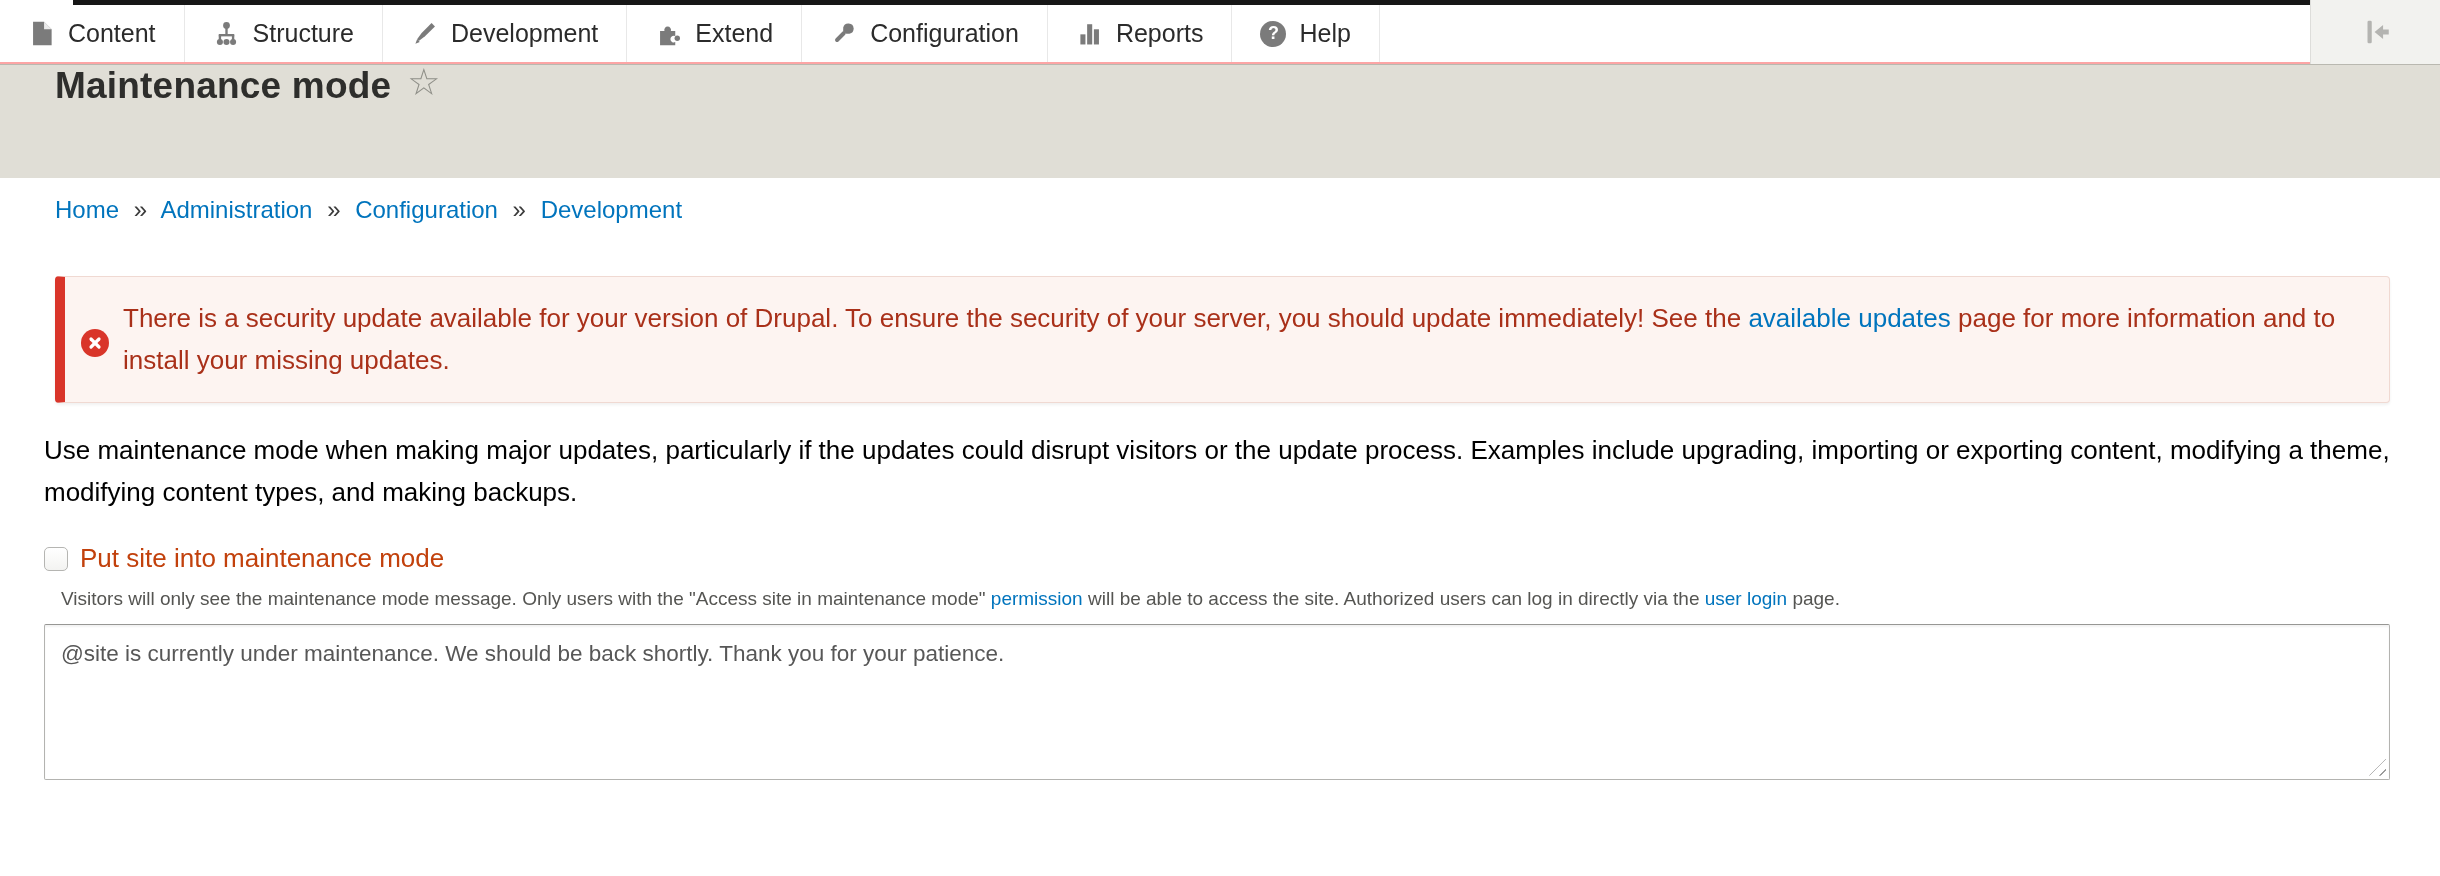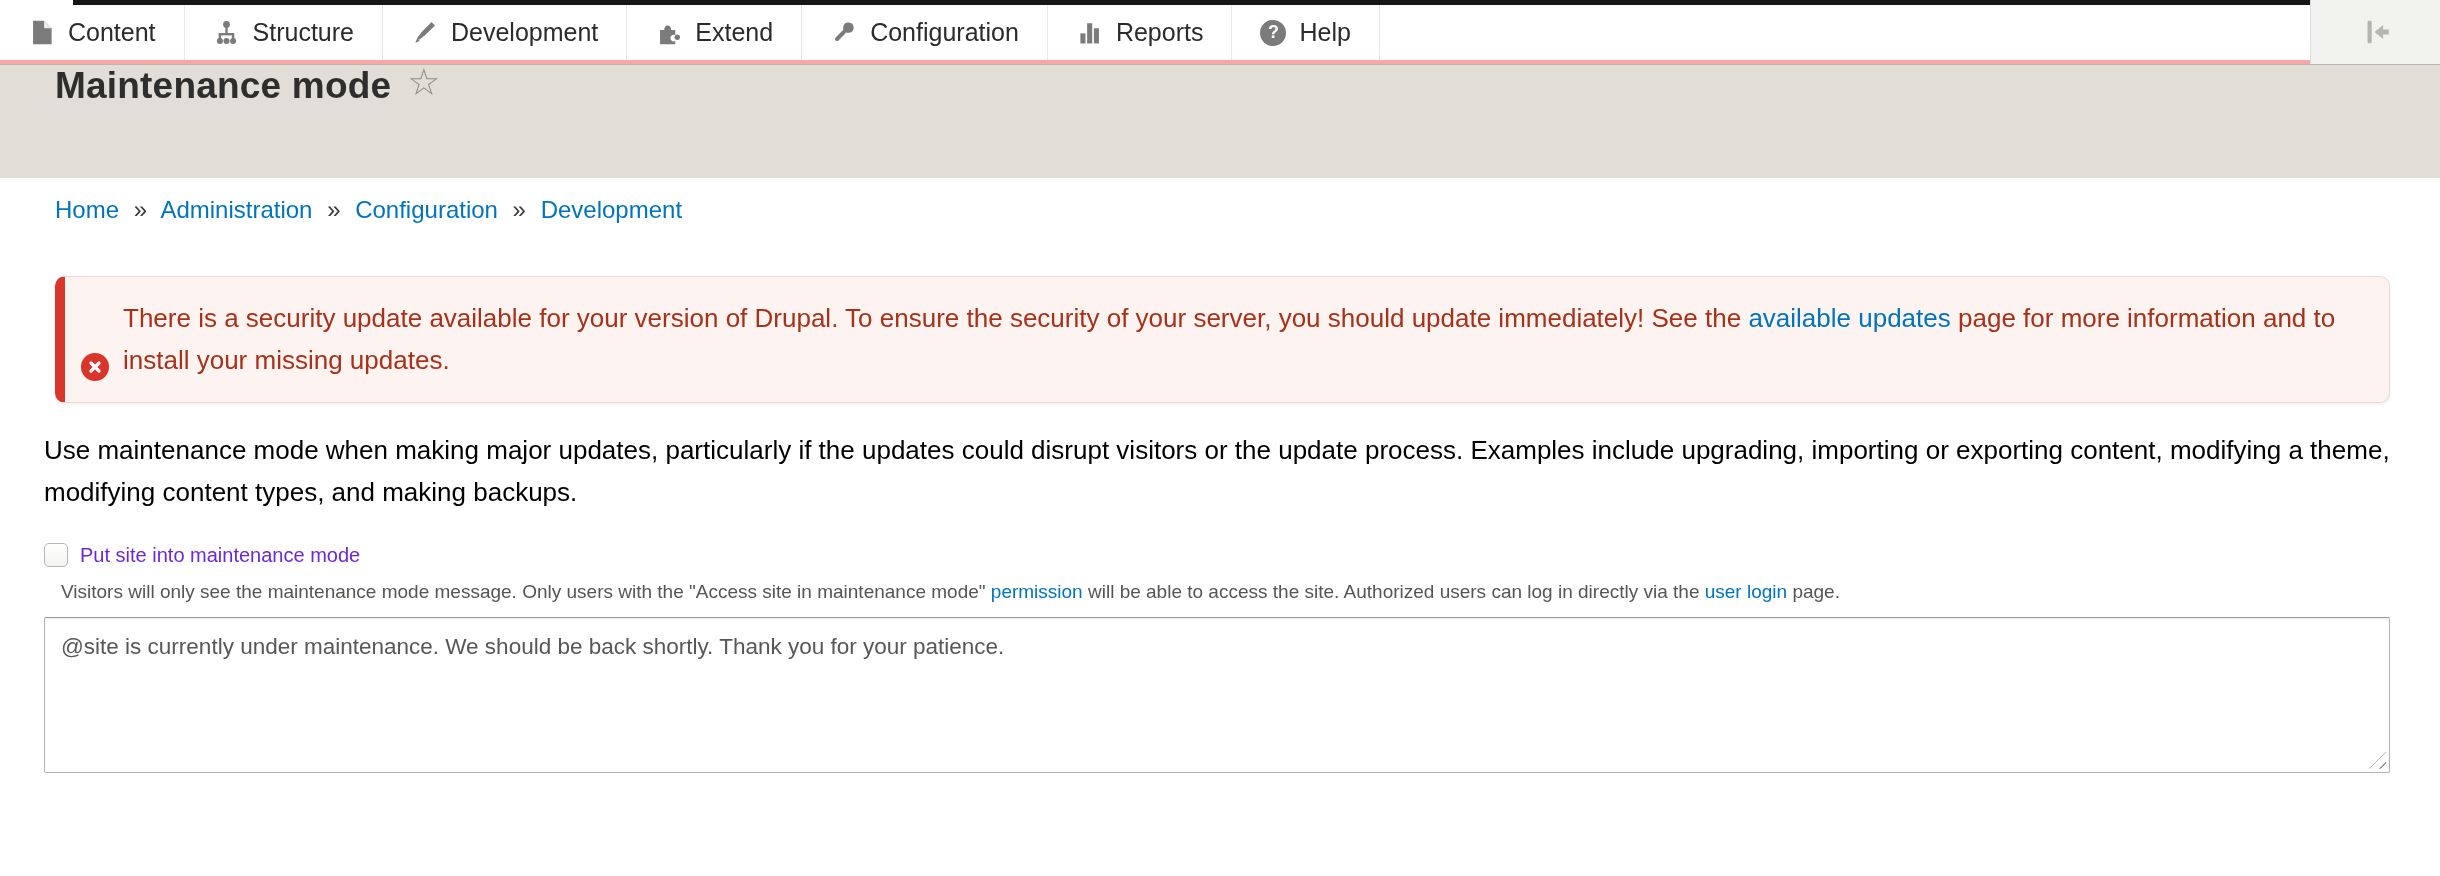--- a/index.html
+++ b/index.html
@@ -7,21 +7,21 @@
   body {
     font-family: "Liberation Sans", "DejaVu Sans", sans-serif;
     color: #2d2d2d;
     width: 2440px;
   }
   .page { width: 2440px; height: 876px; overflow: hidden; background: #fff; position: relative; }
 
   
   .topbar { position: relative; height: 64px; background: #fff; }
   .admin-strip { position: absolute; top: 0; left: 73px; right: 130px; height: 5px; background: #161616; }
-  .tabs-row { position: absolute; top: 5px; left: 0; right: 130px; height: 59px; display: flex; align-items: stretch; background: #fff; border-bottom: 4px solid #fca5a5; }
+  .tabs-row { position: absolute; top: 5px; left: 0; right: 130px; height: 59px; display: flex; align-items: stretch; background: #fff; border-bottom: 2px solid #fca5a5; }
   .tab { display: flex; align-items: center; gap: 13px; padding: 0 28px; border-right: 1px solid #e8e8e8; cursor: pointer; }
   .tab:first-child { border-left: none; }
   .tab-label { font-size: 25px; color: #2b2b2b; white-space: nowrap; }
   .ticon { width: 27px; height: 27px; display: inline-flex; align-items: center; justify-content: center; }
   .ticon svg { width: 27px; height: 27px; fill: #7b7b7b; stroke: none; }
   .help-badge { width: 26px; height: 26px; border-radius: 50%; background: #7b7b7b; color: #fff; font-weight: 700; font-size: 18px; display: inline-flex; align-items: center; justify-content: center; }
   .collapse-area { position: absolute; top: 0; right: 0; width: 130px; height: 64px; background: #f2f2ef; border-left: 1px solid #ddddda; display: flex; align-items: center; justify-content: center; cursor: pointer; }
   .collapse-area svg { width: 34px; height: 34px; fill: #b4b4b1; }
 
   
@@ -34,39 +34,39 @@
 
   .breadcrumb { margin-left: 11px; font-size: 24px; }
   .breadcrumb a { color: #0074bd; text-decoration: none; cursor: pointer; }
   .crumb-sep { color: #3b3b3b; margin: 0 8px; }
 
   .error-box {
     margin: 52px 0 0 11px;
     background: #fdf4f1;
     border: 1px solid #f0d9d2;
     border-left: 10px solid #d9352a;
-    border-radius: 10px;
+    border-radius: 4px;
     box-shadow: 0 2px 3px rgba(0,0,0,0.06);
     padding: 21px 26px 21px 16px;
-    display: flex; align-items: flex-end;
+    display: flex; align-items: center;
   }
   .error-icon { flex: 0 0 auto; width: 28px; height: 28px; border-radius: 50%; background: #d9352a; margin: 6px 14px 0 0; display: inline-flex; align-items: center; justify-content: center; }
   .error-icon svg { width: 14px; height: 14px; stroke: #fff; stroke-width: 3.2; stroke-linecap: round; }
   .error-text { font-size: 26px; line-height: 1.6; color: #a93019; }
   .error-text a { color: #0074bd; text-decoration: none; cursor: pointer; }
 
   .intro { margin-top: 27px; font-size: 26px; line-height: 1.6; color: #000000; max-width: 2350px; }
 
   .checkbox-row { margin-top: 30px; display: flex; align-items: center; }
   .checkbox-row input[type="checkbox"] {
     appearance: none; -webkit-appearance: none;
     width: 24px; height: 24px; border: 1px solid #b5b5b2; border-radius: 5px;
     background: linear-gradient(#ffffff, #f3f3f1); margin-right: 12px; cursor: pointer;
   }
-  .checkbox-label { font-size: 20px; color: #6d28d9; cursor: pointer; }
+  .checkbox-label { font-size: 26px; color: #c2410c; cursor: pointer; }
   .field-description { margin: 10px 0 0 17px; font-size: 19px; line-height: 1.55; color: #555552; }
   .field-description a { color: #0074bd; text-decoration: none; cursor: pointer; }
 
   .message-label { margin-top: 32px; font-size: 26px; font-weight: 700; color: #232323; }
   .textarea-wrap { position: relative; margin-top: 10px; }
   textarea.message-area {
     display: block; width: 2346px; height: 156px;
     border: 1px solid #b3b3b0; border-top-color: #979794;
     border-radius: 2px;
     box-shadow: inset 0 2px 2px rgba(0,0,0,0.05);

